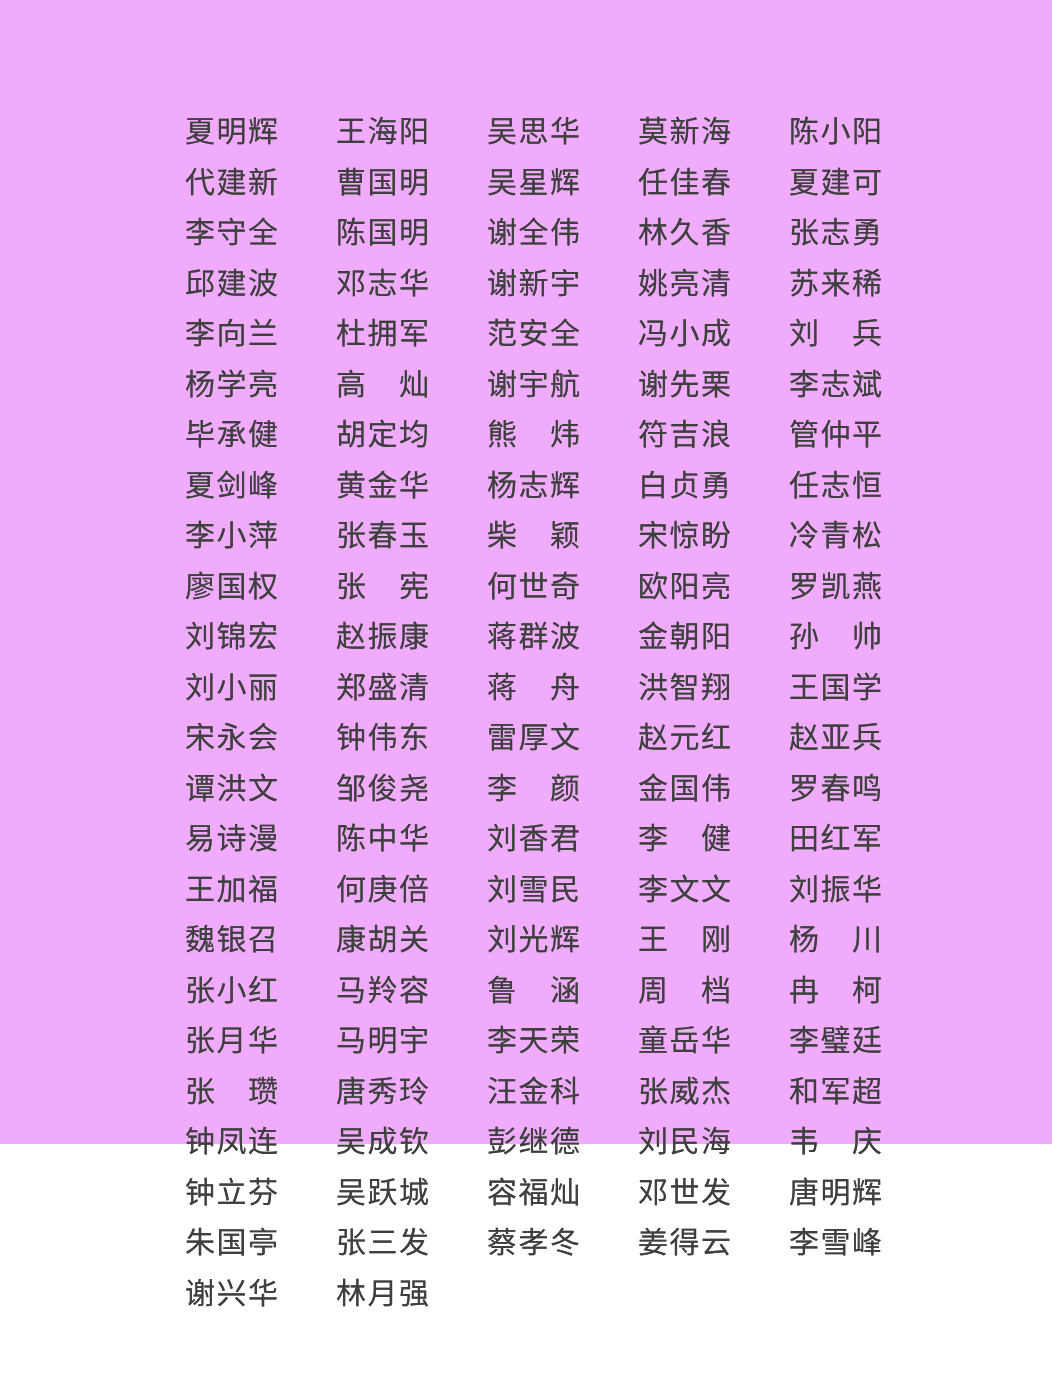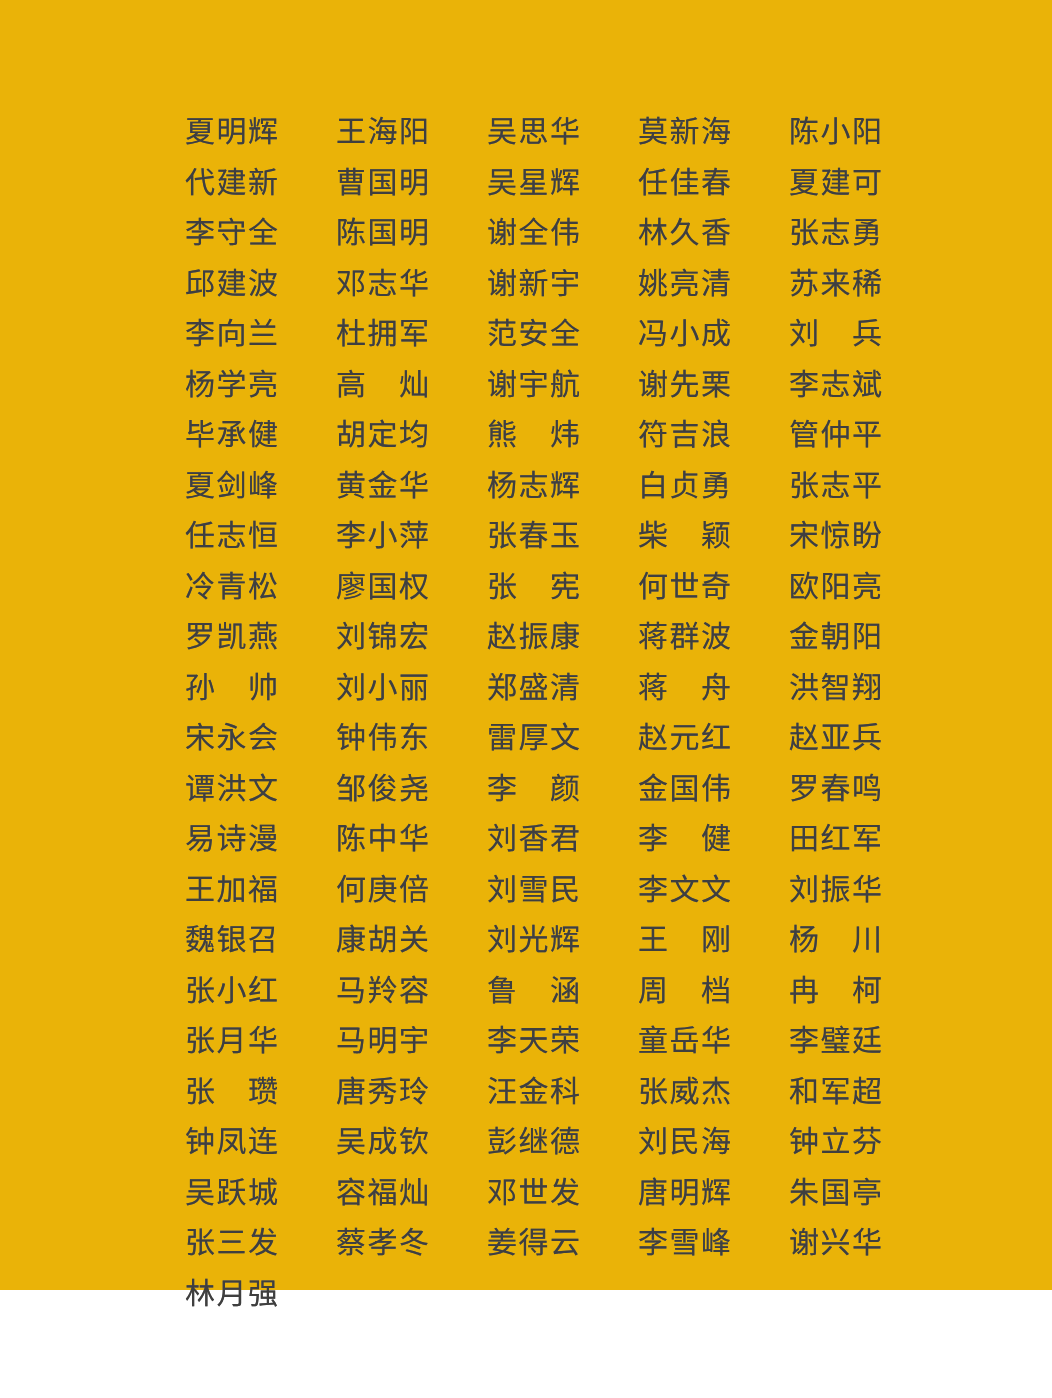--- a/index.html
+++ b/index.html
@@ -10,22 +10,22 @@
   body {
     width: 1052px;
     height: 1398px;
     background: #ffffff;
     overflow: hidden;
     font-family: "Liberation Serif", "DejaVu Serif", serif;
   }
   .page {
     position: relative;
     width: 1052px;
-    height: 1290px;
-    background: #eab308;
+    height: 1144px;
+    background: #f0abfc;
     text-decoration: underline;
   }
   .name-grid {
     position: absolute;
     left: 185px;
     top: 107px;
     display: grid;
     grid-template-columns: repeat(5, 151px);
     grid-auto-rows: 50.5px;
   }
@@ -160,23 +160,20 @@
       <div class="name-cell">
         <span class="person-name">黄金华</span>
       </div>
       <div class="name-cell">
         <span class="person-name">杨志辉</span>
       </div>
       <div class="name-cell">
         <span class="person-name">白贞勇</span>
       </div>
       <div class="name-cell">
-        <span class="person-name">张志平</span>
-      </div>
-      <div class="name-cell">
         <span class="person-name">任志恒</span>
       </div>
       <div class="name-cell">
         <span class="person-name">李小萍</span>
       </div>
       <div class="name-cell">
         <span class="person-name">张春玉</span>
       </div>
       <div class="name-cell">
         <span class="person-name">柴　颖</span>
@@ -223,20 +220,23 @@
       <div class="name-cell">
         <span class="person-name">郑盛清</span>
       </div>
       <div class="name-cell">
         <span class="person-name">蒋　舟</span>
       </div>
       <div class="name-cell">
         <span class="person-name">洪智翔</span>
       </div>
       <div class="name-cell">
+        <span class="person-name">王国学</span>
+      </div>
+      <div class="name-cell">
         <span class="person-name">宋永会</span>
       </div>
       <div class="name-cell">
         <span class="person-name">钟伟东</span>
       </div>
       <div class="name-cell">
         <span class="person-name">雷厚文</span>
       </div>
       <div class="name-cell">
         <span class="person-name">赵元红</span>
@@ -353,20 +353,23 @@
         <span class="person-name">钟凤连</span>
       </div>
       <div class="name-cell">
         <span class="person-name">吴成钦</span>
       </div>
       <div class="name-cell">
         <span class="person-name">彭继德</span>
       </div>
       <div class="name-cell">
         <span class="person-name">刘民海</span>
+      </div>
+      <div class="name-cell">
+        <span class="person-name">韦　庆</span>
       </div>
       <div class="name-cell">
         <span class="person-name">钟立芬</span>
       </div>
       <div class="name-cell">
         <span class="person-name">吴跃城</span>
       </div>
       <div class="name-cell">
         <span class="person-name">容福灿</span>
       </div>

